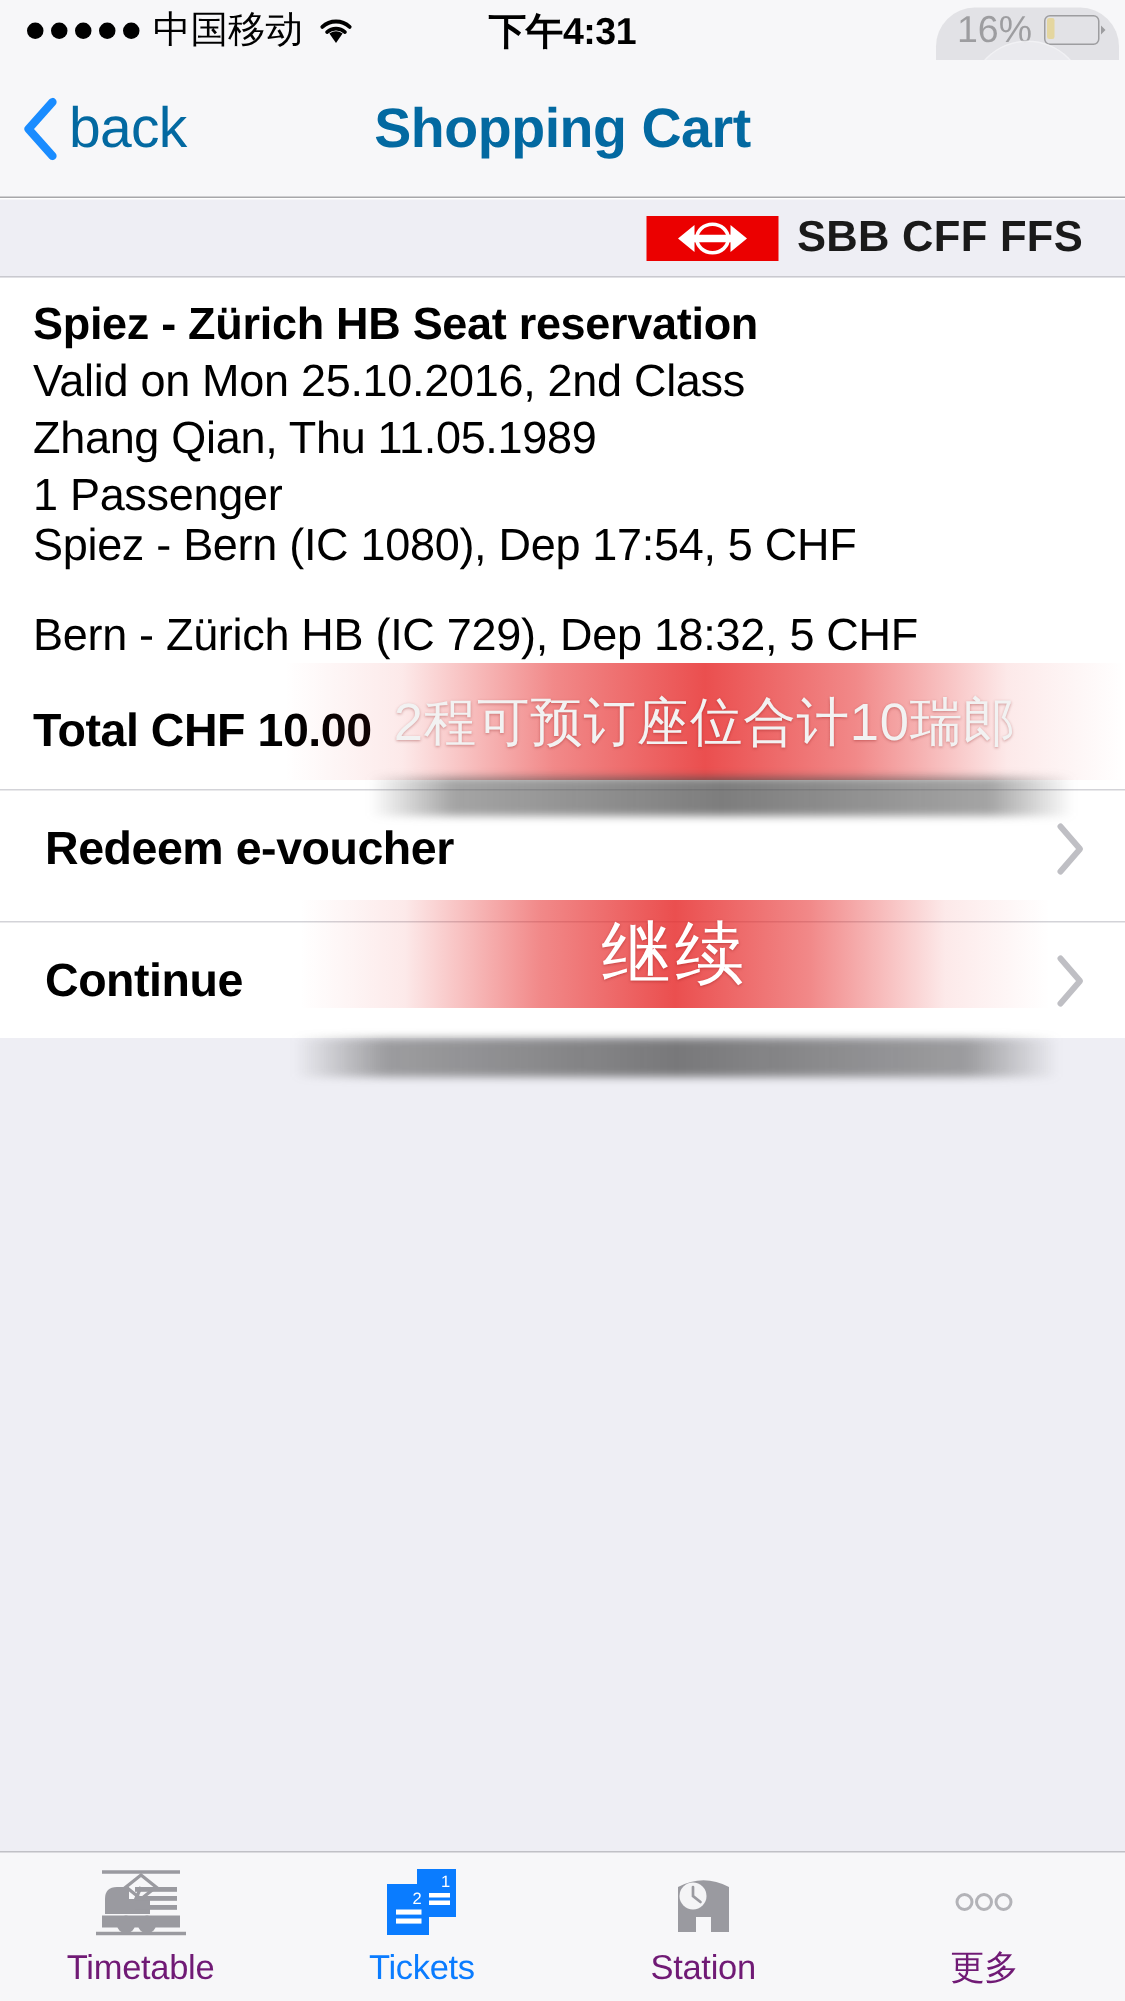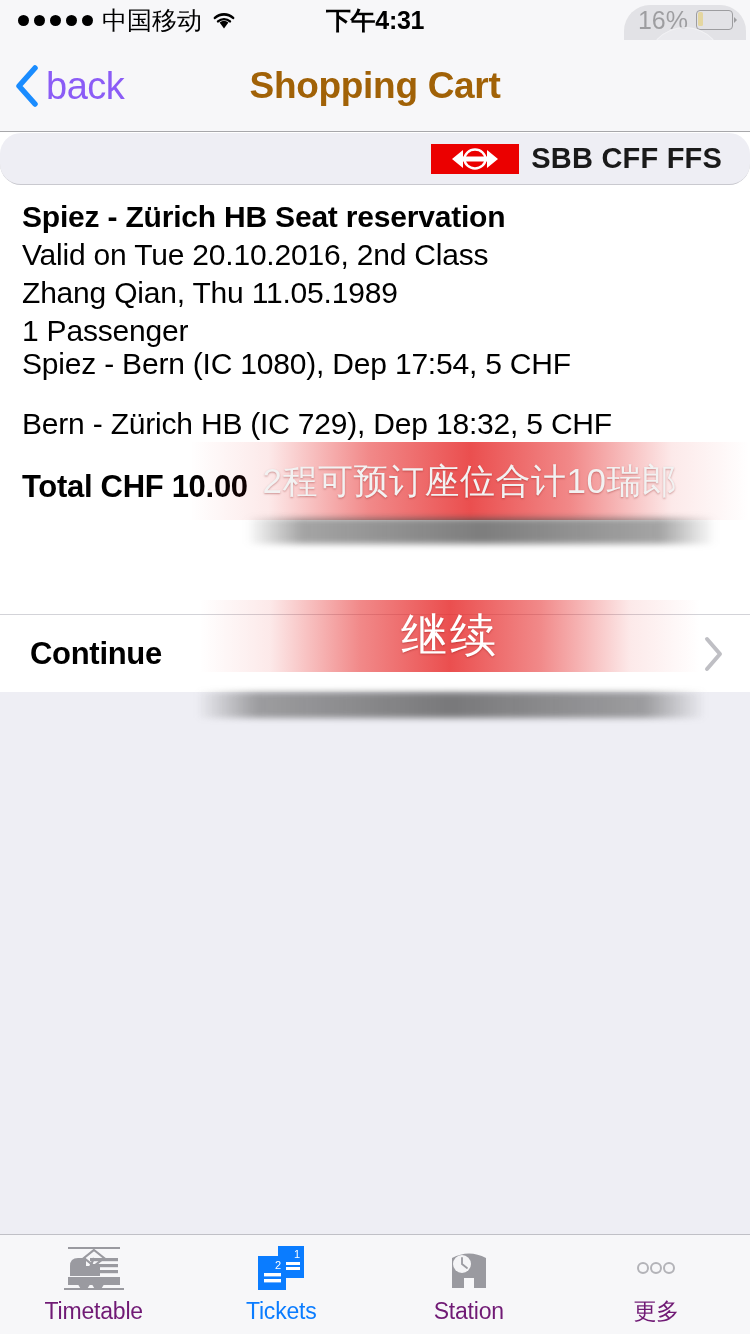--- a/index.html
+++ b/index.html
@@ -79,37 +79,36 @@
     width: 750px; height: 92px;
     background: #f7f7f9;
     border-bottom: 1px solid #a7a7aa;
   }
   #back-button {
     position: absolute; left: 14px; top: 0; height: 92px;
     display: flex; align-items: center; gap: 6px;
     color: #0a7cff; cursor: pointer;
   }
   #back-chevron { display: block; width: 26px; height: 42px; }
-  #back-label { font-size: 38px; color: #8b5cf6; letter-spacing: -0.5px; }
+  #back-label { font-size: 38px; color: #0369a1; letter-spacing: -0.5px; }
   #nav-title {
     position: absolute; left: 0; top: 0; width: 750px; height: 92px;
     display: flex; align-items: center; justify-content: center;
-    font-size: 37px; font-weight: bold; color: #a16207;
+    font-size: 37px; font-weight: bold; color: #0369a1;
     letter-spacing: -0.3px;
   }
 
   
   #logo-bar {
     position: absolute; top: 133px; left: 0;
     width: 750px; height: 52px;
     background: #eeeef4;
     border-bottom: 1px solid #c9c9cf;
     display: flex; align-items: center; justify-content: flex-end;
     padding-right: 28px;
-    border-radius: 21px;
   }
   #sbb-logo { display: flex; align-items: center; gap: 12px; }
   #sbb-mark {
     width: 88px; height: 30px; background: #eb0000;
     display: flex; align-items: center; justify-content: center;
   }
   #sbb-mark svg { display: block; }
   #sbb-wordmark {
     font-size: 29px; font-weight: bold; color: #1a1a1a;
     letter-spacing: 0.2px;
@@ -299,32 +298,40 @@
         </svg>
       </span>
       <span id="sbb-wordmark">SBB CFF FFS</span>
     </div>
   </div>
 
   <div id="cart-card">
 
     <div id="summary-block">
       <div id="summary-title">Spiez - Zürich HB Seat reservation</div>
-      <div class="summary-line">Valid on Tue 20.10.2016, 2nd Class</div>
+      <div class="summary-line">Valid on Mon 25.10.2016, 2nd Class</div>
       <div class="summary-line">Zhang Qian, Thu 11.05.1989</div>
       <div class="summary-line">1 Passenger</div>
     </div>
 
     <div class="leg-row" id="leg-0">Spiez - Bern (IC 1080), Dep 17:54, 5 CHF</div>
     <div class="leg-row" id="leg-1">Bern - Zürich HB (IC 729), Dep 18:32, 5 CHF</div>
 
     <div class="cart-row" id="total-row">
       <span class="row-label">Total CHF 10.00</span>
     </div>
 
+    <div class="cart-row" id="voucher-row">
+      <span class="row-label">Redeem e-voucher</span>
+      <span class="row-chevron">
+        <svg viewBox="0 0 20 36">
+            <path d="M3 3 L16 18 L3 33" stroke="#bfbfc4" stroke-width="4" fill="none" stroke-linecap="round" stroke-linejoin="round"></path>
+          </svg>
+      </span>
+    </div>
 
     <div class="cart-row" id="continue-row">
       <span class="row-label">Continue</span>
       <span class="row-chevron">
         <svg viewBox="0 0 20 36">
             <path d="M3 3 L16 18 L3 33" stroke="#bfbfc4" stroke-width="4" fill="none" stroke-linecap="round" stroke-linejoin="round"></path>
           </svg>
       </span>
     </div>
   </div>

